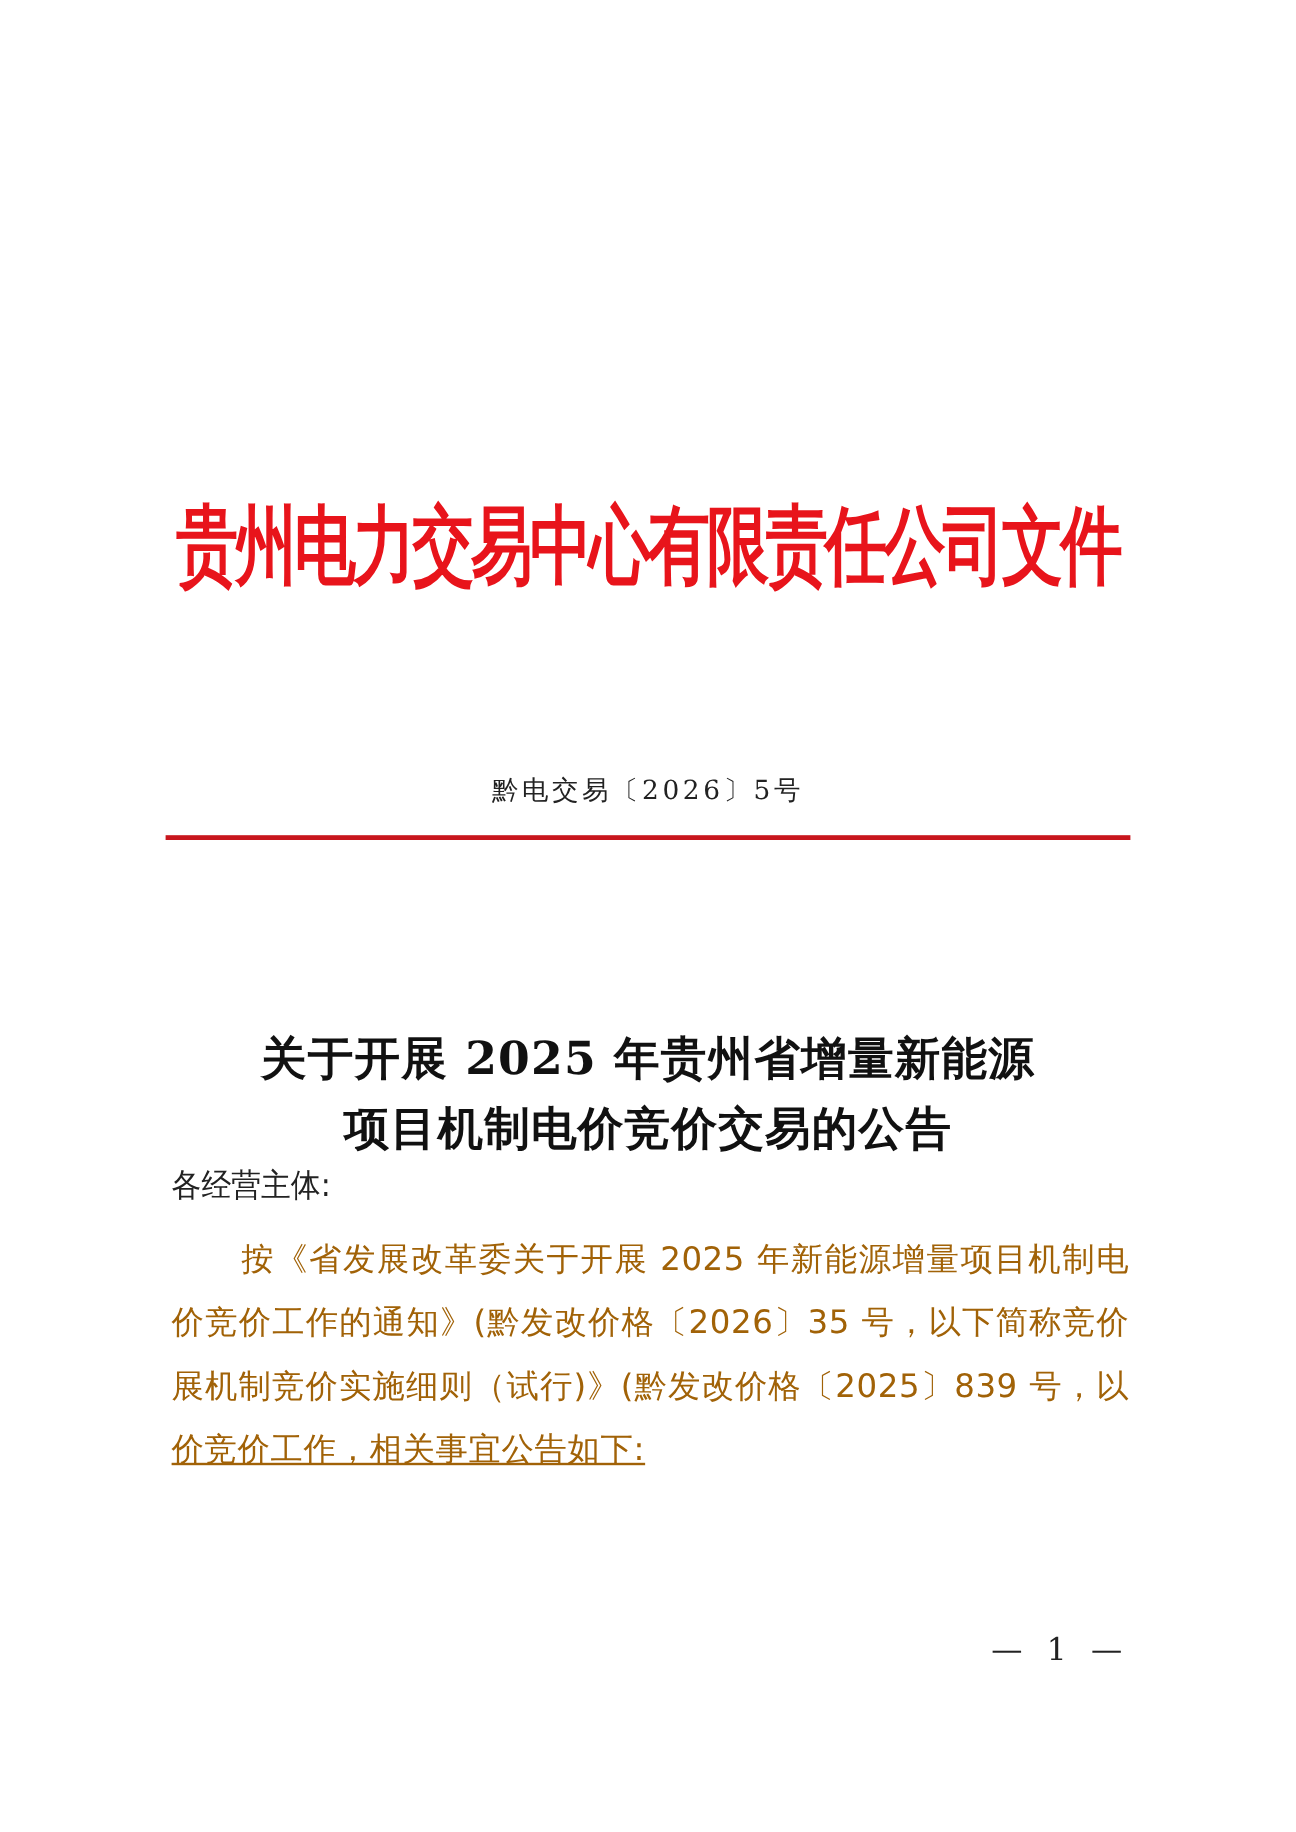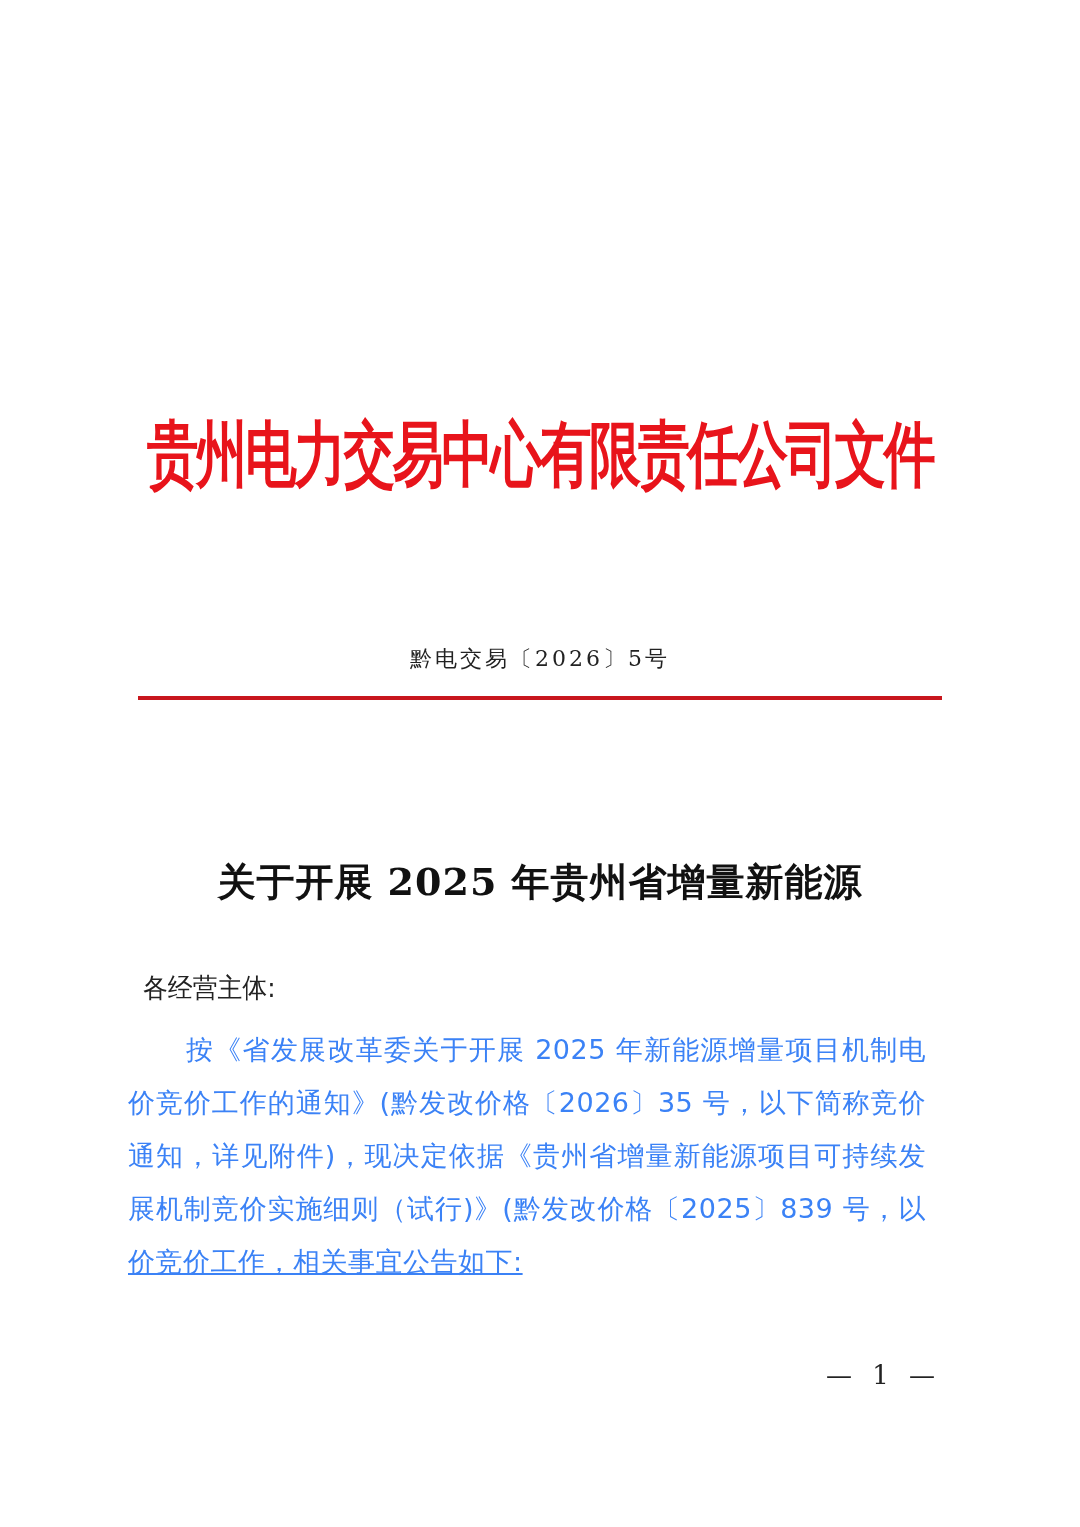--- a/index.html
+++ b/index.html
@@ -79,26 +79,26 @@
       left: 143px;
       top: 970px;
       font-size: 27px;
       color: #222;
       font-family: "DejaVu Sans", "Liberation Sans", sans-serif;
       transform: scaleX(0.92);
       transform-origin: left center;
     }
     .body-para {
       position: absolute;
-      left: 128px;
+      left: 143px;
       top: 1023px;
       width: 798px;
       font-size: 27px;
       line-height: 53px;
-      color: #3b82f6;
+      color: #a16207;
       font-family: "DejaVu Sans", "Liberation Sans", sans-serif;
     }
     .body-line {
       display: block;
       white-space: nowrap;
       height: 53px;
       text-align: justify;
       text-align-last: justify;
       letter-spacing: 0.5px;
     }
@@ -121,27 +121,27 @@
 <div class="page">
 
   <div class="org-header">贵州电力交易中心有限责任公司文件</div>
 
   <div class="doc-number">黔电交易〔2026〕5号</div>
 
   <div class="red-rule"></div>
 
   <div class="title">
     <div>关于开展 2025 年贵州省增量新能源</div>
+    <div>项目机制电价竞价交易的公告</div>
   </div>
 
   <div class="salutation">各经营主体:</div>
 
   <div class="body-para">
     <span class="body-line first">按《省发展改革委关于开展 2025 年新能源增量项目机制电</span>
     <span class="body-line">价竞价工作的通知》(黔发改价格〔2026〕35 号，以下简称竞价</span>
-    <span class="body-line">通知，详见附件)，现决定依据《贵州省增量新能源项目可持续发</span>
     <span class="body-line">展机制竞价实施细则（试行)》(黔发改价格〔2025〕839 号，以</span>
     <span class="body-line last">价竞价工作，相关事宜公告如下:</span>
   </div>
 
   <div class="page-footer">— 1 —</div>
 
 </div>
 
 </body></html>

